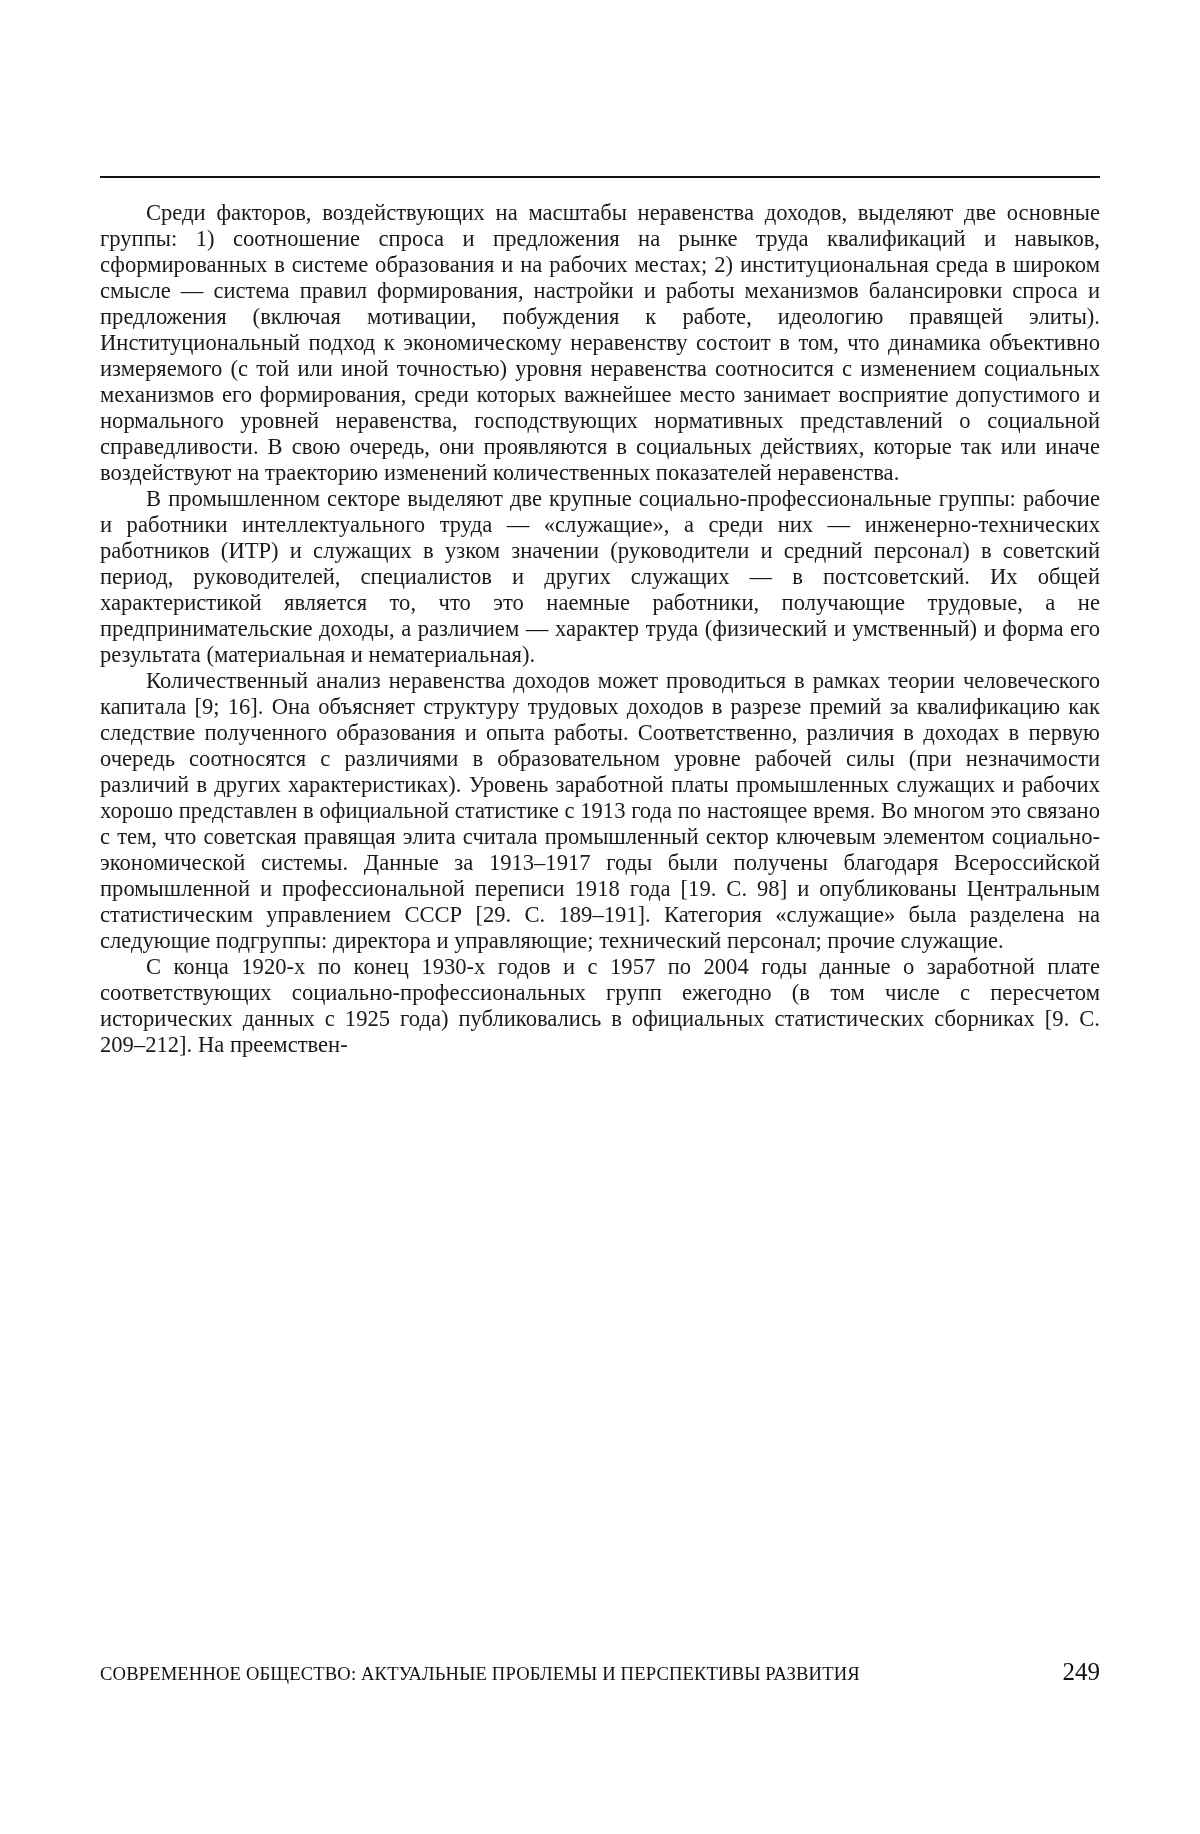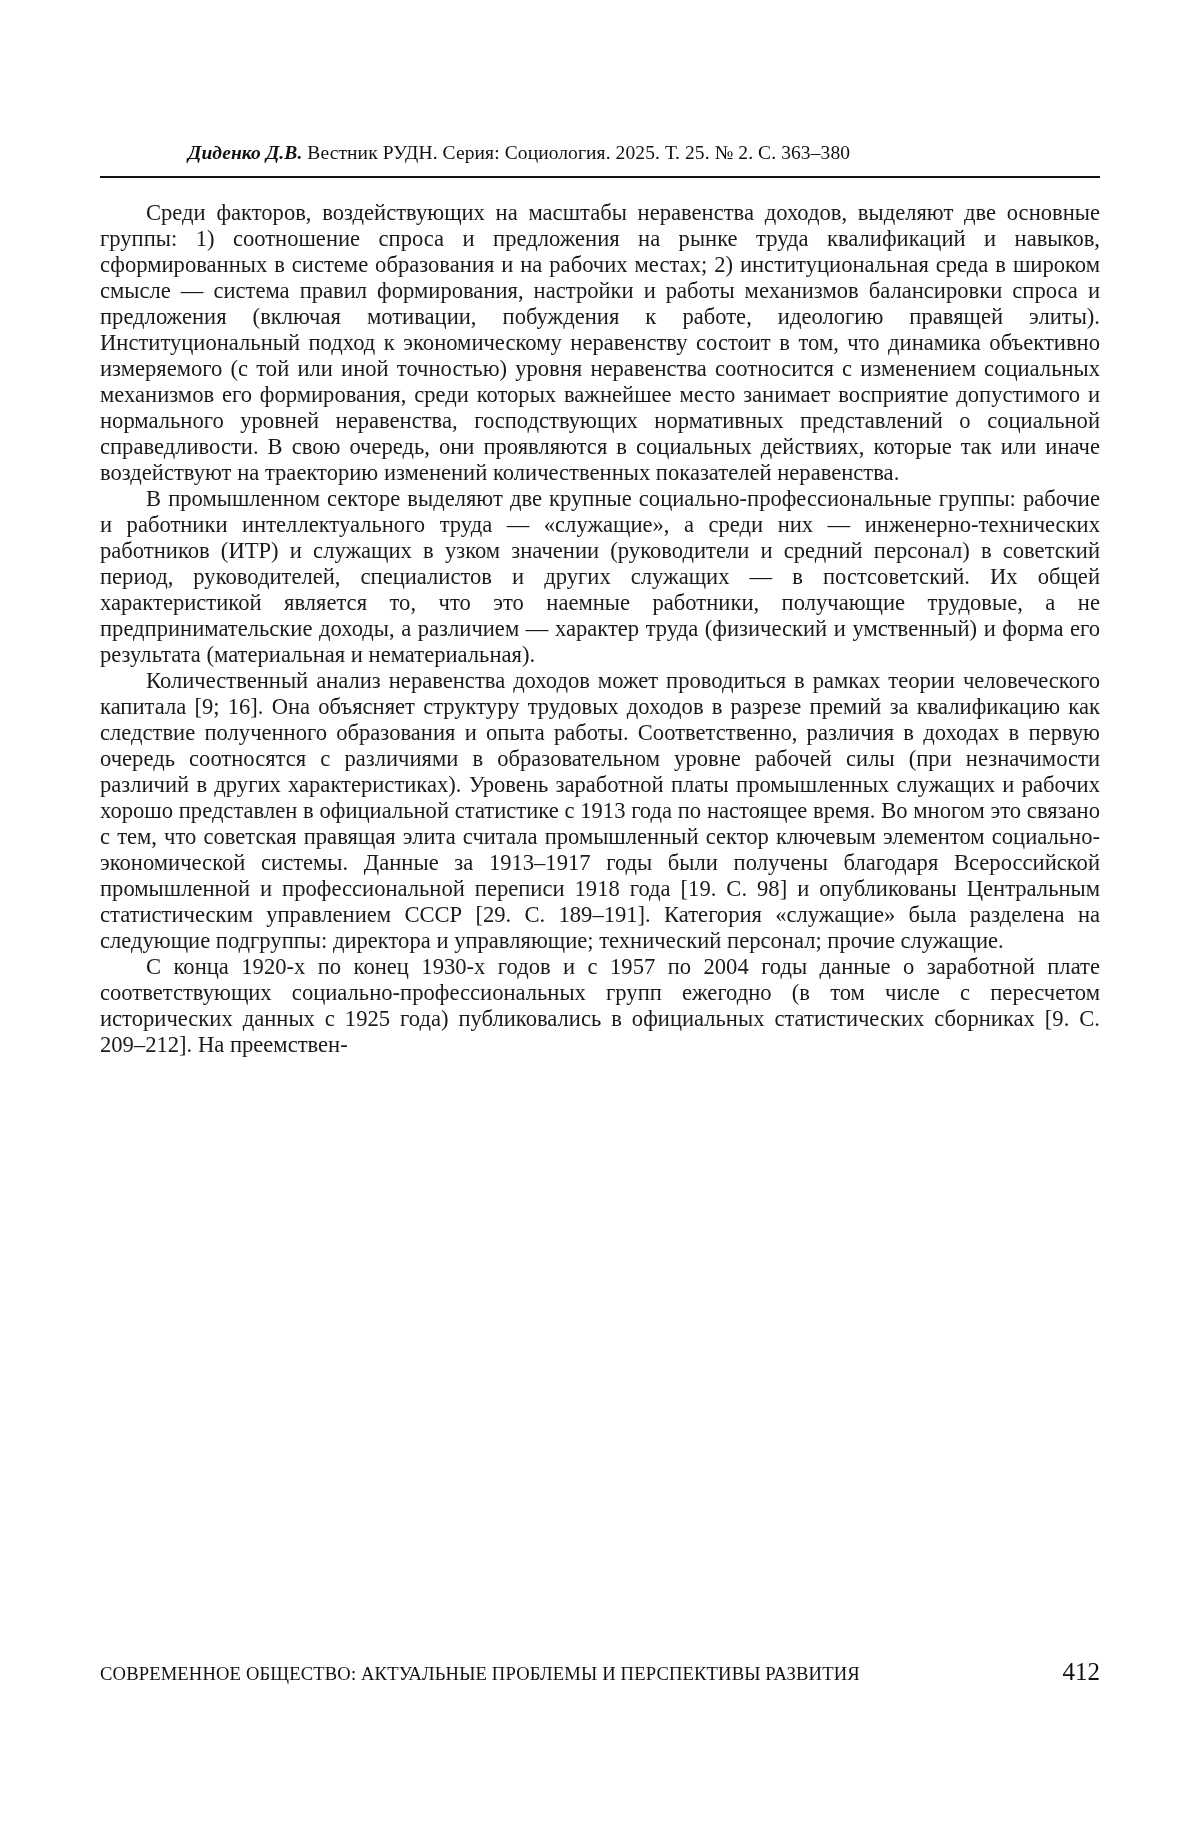--- a/index.html
+++ b/index.html
@@ -89,31 +89,28 @@
   .footer-page {
     font-size: 25px;
     color: #111;
   }
 </style>
 </head>
 <body>
 
 <div class="page">
 
-  <div class="running-head">
-    <span class="author">Диденко Д.В.</span><span class="rest"> Вестник РУДН. Серия: Социология. 2025. Т. 25. № 2. С. 363–380</span>
-  </div>
 
   <div class="head-rule"></div>
 
   <div class="body-col">
     <p>Среди факторов, воздействующих на масштабы неравенства доходов, выделяют две основные группы: 1) соотношение спроса и предложения на рынке труда квалификаций и навыков, сформированных в системе образования и на рабочих местах; 2) институциональная среда в широком смысле — система правил формирования, настройки и работы механизмов балансировки спроса и предложения (включая мотивации, побуждения к работе, идеологию правящей элиты). Институциональный подход к экономическому неравенству состоит в том, что динамика объективно измеряемого (с той или иной точностью) уровня неравенства соотносится с изменением социальных механизмов его формирования, среди которых важнейшее место занимает восприятие допустимого и нормального уровней неравенства, господствующих нормативных представлений о социальной справедливости. В свою очередь, они проявляются в социальных действиях, которые так или иначе воздействуют на траекторию изменений количественных показателей неравенства.</p>
     <p>В промышленном секторе выделяют две крупные социально-профессиональные группы: рабочие и работники интеллектуального труда — «служащие», а среди них — инженерно-технических работников (ИТР) и служащих в узком значении (руководители и средний персонал) в советский период, руководителей, специалистов и других служащих — в постсоветский. Их общей характеристикой является то, что это наемные работники, получающие трудовые, а не предпринимательские доходы, а различием — характер труда (физический и умственный) и форма его результата (материальная и нематериальная).</p>
     <p>Количественный анализ неравенства доходов может проводиться в рамках теории человеческого капитала [9; 16]. Она объясняет структуру трудовых доходов в разрезе премий за квалификацию как следствие полученного образования и опыта работы. Соответственно, различия в доходах в первую очередь соотносятся с различиями в образовательном уровне рабочей силы (при незначимости различий в других характеристиках). Уровень заработной платы промышленных служащих и рабочих хорошо представлен в официальной статистике с 1913 года по настоящее время. Во многом это связано с тем, что советская правящая элита считала промышленный сектор ключевым элементом социально-экономической системы. Данные за 1913–1917 годы были получены благодаря Всероссийской промышленной и профессиональной переписи 1918 года [19. С. 98] и опубликованы Центральным статистическим управлением СССР [29. С. 189–191]. Категория «служащие» была разделена на следующие подгруппы: директора и управляющие; технический персонал; прочие служащие.</p>
     <p>С конца 1920-х по конец 1930-х годов и с 1957 по 2004 годы данные о заработной плате соответствующих социально-профессиональных групп ежегодно (в том числе с пересчетом исторических данных с 1925 года) публиковались в официальных статистических сборниках [9. С. 209–212]. На преемствен-</p>
   </div>
 
   <div class="footer">
     <span class="footer-title">СОВРЕМЕННОЕ ОБЩЕСТВО: АКТУАЛЬНЫЕ ПРОБЛЕМЫ И ПЕРСПЕКТИВЫ РАЗВИТИЯ</span>
-    <span class="footer-page">412</span>
+    <span class="footer-page">249</span>
   </div>
 
 </div>
 
 </body></html>

